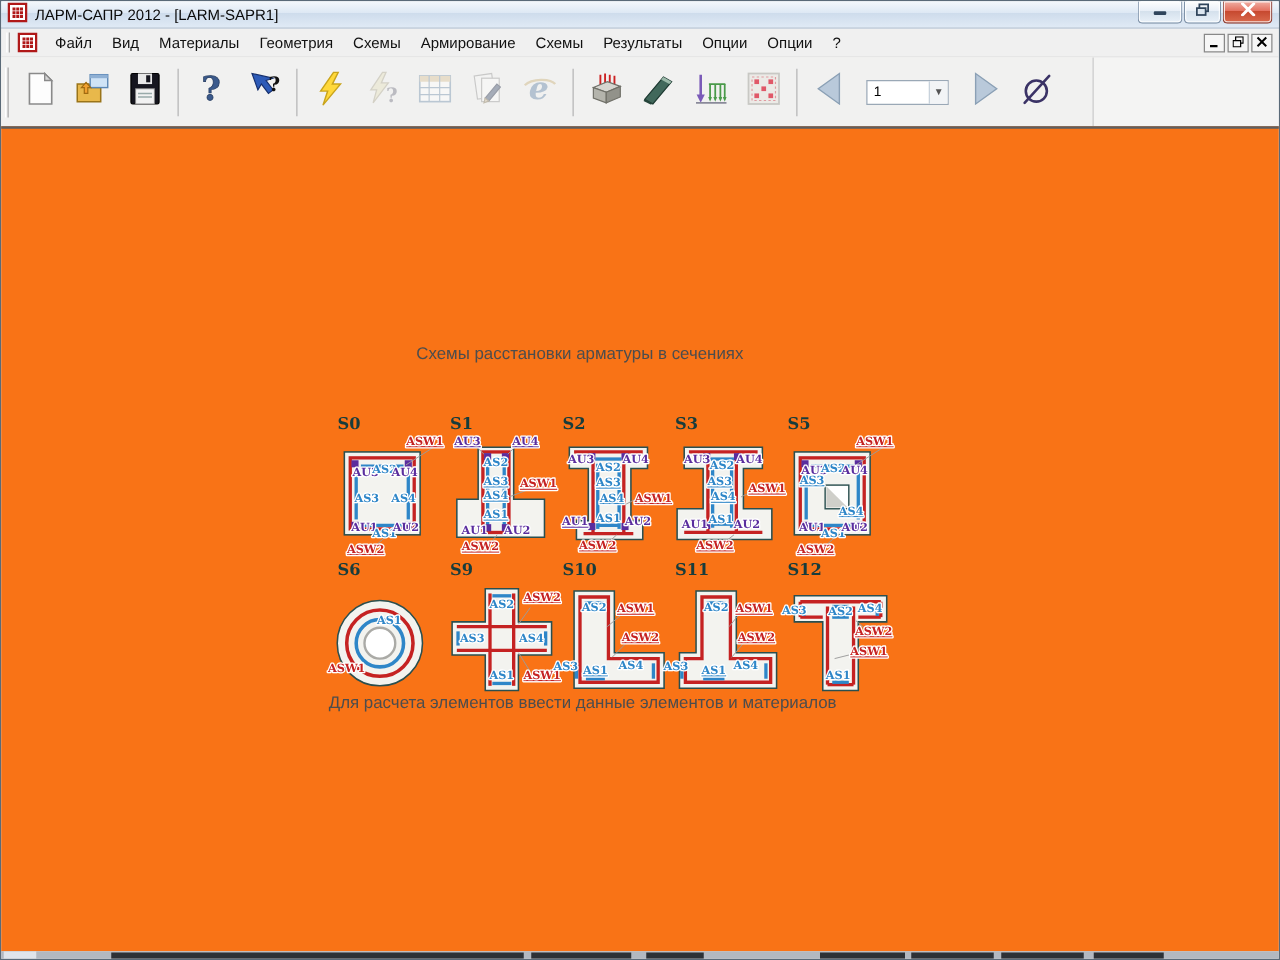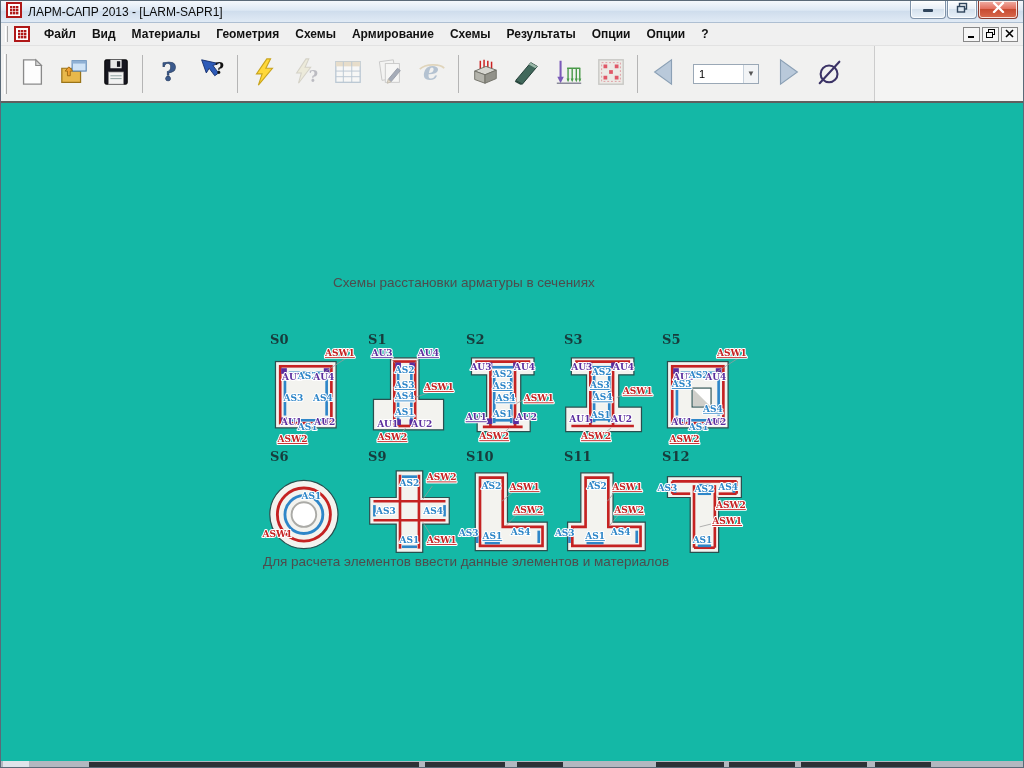--- a/index.html
+++ b/index.html
@@ -22,46 +22,46 @@
              box-shadow:inset 0 0 0 1px rgba(255,255,255,.8); cursor:default; }
   .win-btn.min { width:36px; } .win-btn.restore { width:30px; }
   .win-btn.close { width:40px; border-color:#8d3c30;
              background:linear-gradient(#f0b0a6,#e3705f 45%,#c6482f 46%,#d96a4d); }
 
   
   .menubar { height:23px; flex:0 0 23px; display:flex; align-items:center; background:#f0f0f0;
              font-size:12px; color:#111; border-bottom:1px solid #e2e2e2; padding:0 3px; }
   .grip { width:3px; height:16px; border-left:1px solid #ffffff; border-right:1px solid #a8a8a8; margin:0 4px 0 1px; }
   .menu-app-icon { margin:0 6px 0 2px; display:flex; }
-  .menu-item { padding:12px 8px; cursor:default;font-weight:bold; }
+  .menu-item { padding:12px 8px; cursor:default; }
   .mdi-controls { margin-left:auto; display:flex; gap:2px; padding-right:2px; }
   .mdi-btn { width:17px; height:15px; border:1px solid #888; background:#f6f6f6;
              display:flex; align-items:center; justify-content:center; }
 
   
   .toolbar-row { height:55px; flex:0 0 55px; background:#f4f4f3; display:flex; }
   .toolbar { width:874px; background:#f1f1f0; border-right:1px solid #cccccc;
              display:flex; align-items:center; padding:2px 0 2px 2px; }
   .tb-sep { width:1px; height:38px; background:#b5b5b5; margin:0 5px; }
   .tb-btn { width:42px; height:42px; display:flex; align-items:center; justify-content:center;
             border:1px solid transparent; border-radius:2px; cursor:default; }
   .tb-btn.disabled { opacity:.45; filter:grayscale(.55); }
   .combo { width:66px; height:20px; border:1px solid #9aa8b6; background:#fff; display:flex;
            align-items:center; margin:0 8px; }
   .combo .val { flex:1; font-size:11px; padding-left:5px; color:#000; }
   .combo .dd { width:15px; height:100%; border-left:1px solid #c8d2dc; display:flex;
                align-items:center; justify-content:center; background:#f2f4f6; font-size:8px; color:#555; }
 
   
-  .client { flex:1; background:#14b8a6; border-top:2px solid #5f5f5f; position:relative;
+  .client { flex:1; background:#f97316; border-top:2px solid #5f5f5f; position:relative;
             overflow:hidden; }
   .doc-heading { position:absolute; left:332px; top:172px; font-size:13.5px; color:#4d4d4d; }
   .doc-footer  { position:absolute; left:262px; top:451px; font-size:13.5px; color:#4d4d4d; }
   .schemes { position:absolute; left:265px; top:229px; width:470px; }
-  .scheme-row { display:flex;gap:8px; }
+  .scheme-row { display:flex; }
   .scheme-cell { width:90px; }
   .scheme-name { font:bold 13px "DejaVu Serif", serif; color:#173c3c; padding-left:4px; height:16px; }
   .scheme-cell svg { overflow:visible; display:block; }
   .scheme-cell svg text { font:bold 9.5px "DejaVu Serif", serif;
             paint-order:stroke; stroke:#ffffff; stroke-width:2.2px; stroke-linejoin:round; }
 
   
   .taskbar { height:6px; flex:0 0 6px; background:#b2b8c0; position:relative; overflow:hidden; }
   .taskbar .tb-app { position:absolute; top:1px; height:5px; background:#2c3136; }
   .taskbar .tb-start { position:absolute; top:0; left:2px; width:26px; height:6px; background:#dfe4ea; }
@@ -77,21 +77,21 @@
           <rect x="4" y="4" width="2.4" height="2.4" fill="#b01818"></rect>
           <rect x="7" y="4" width="2.4" height="2.4" fill="#b01818"></rect>
           <rect x="10" y="4" width="2.4" height="2.4" fill="#b01818"></rect>
           <rect x="4" y="7" width="2.4" height="2.4" fill="#b01818"></rect>
           <rect x="7" y="7" width="2.4" height="2.4" fill="#b01818"></rect>
           <rect x="10" y="7" width="2.4" height="2.4" fill="#b01818"></rect>
           <rect x="4" y="10" width="2.4" height="2.4" fill="#b01818"></rect>
           <rect x="7" y="10" width="2.4" height="2.4" fill="#b01818"></rect>
           <rect x="10" y="10" width="2.4" height="2.4" fill="#b01818"></rect>
         </svg></span>
-    <span class="title">ЛАРМ-САПР 2013 - [LARM-SAPR1]</span>
+    <span class="title">ЛАРМ-САПР 2012 - [LARM-SAPR1]</span>
     <span class="win-controls">
         <span class="win-btn min">
           <span><svg width="12" height="10" viewBox="0 0 12 10">
               <rect x="1" y="6" width="10" height="3" rx="1" fill="#30455c"></rect>
             </svg></span>
         </span>
         <span class="win-btn restore">
           <span><svg width="12" height="11" viewBox="0 0 12 11">
               <rect x="3.5" y="1.5" width="7" height="5.5" fill="none" stroke="#30455c" stroke-width="1.4"></rect>
               <rect x="1.5" y="4.5" width="7" height="5.5" fill="#dce6f0" stroke="#30455c" stroke-width="1.4"></rect>

